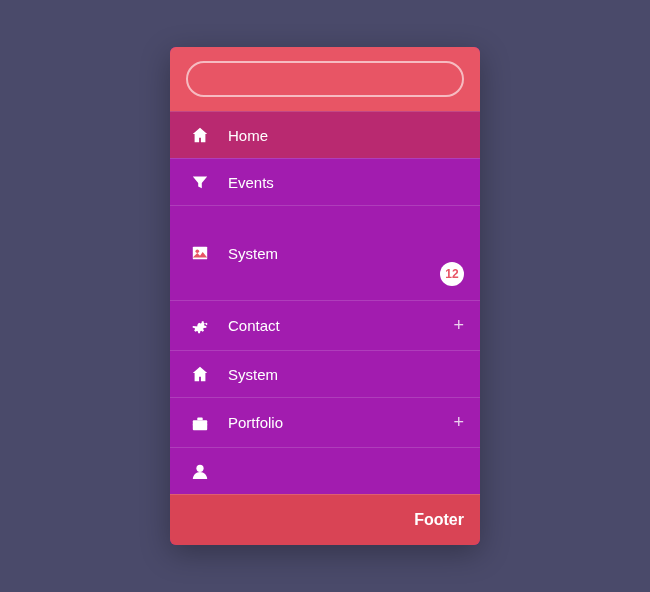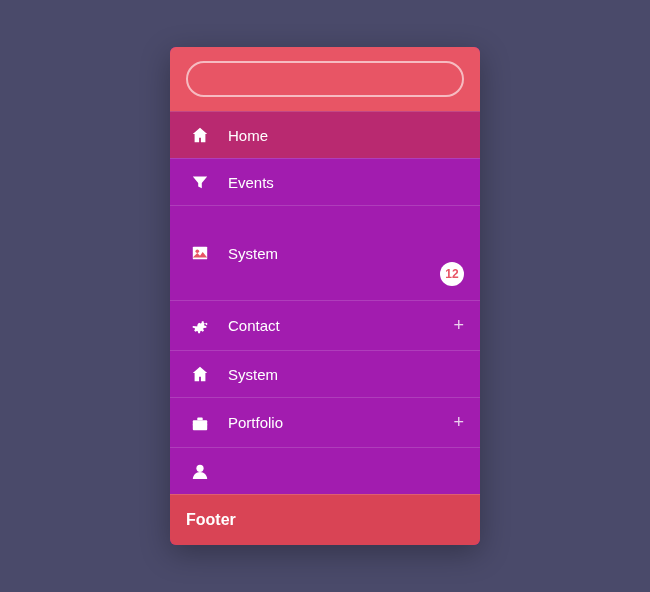--- a/index.html
+++ b/index.html
@@ -96,20 +96,21 @@
 
     .menu-item .plus {
       font-size: 18px;
       color: rgba(255,255,255,0.8);
     }
 
     .footer-section {
       background-color: #d94455;
       padding: 16px 16px;
       border-top: 1px solid rgba(255,255,255,0.15);
+      text-align: right;
     }
 
     .footer-section .footer-label {
       color: white;
       font-size: 16px;
       font-weight: bold;
     }
 
     
     .icon svg {

